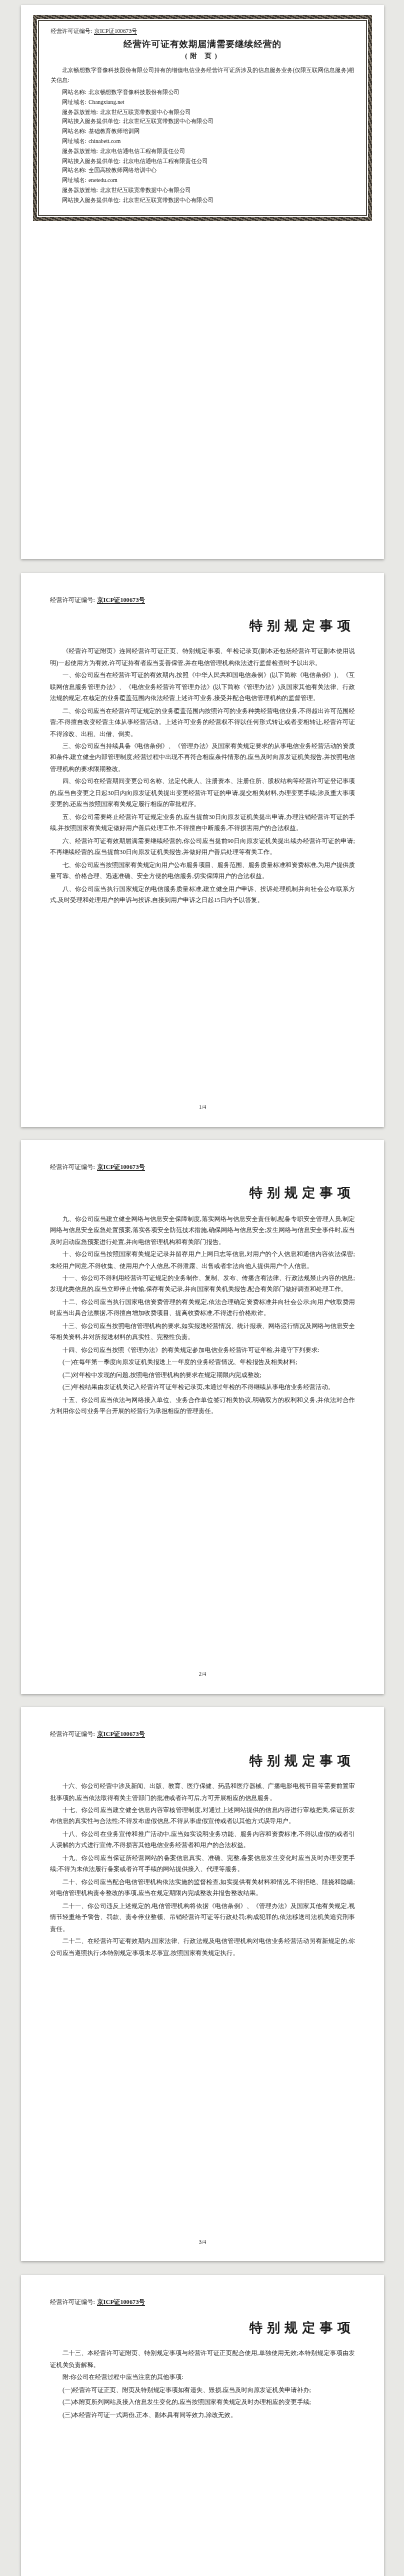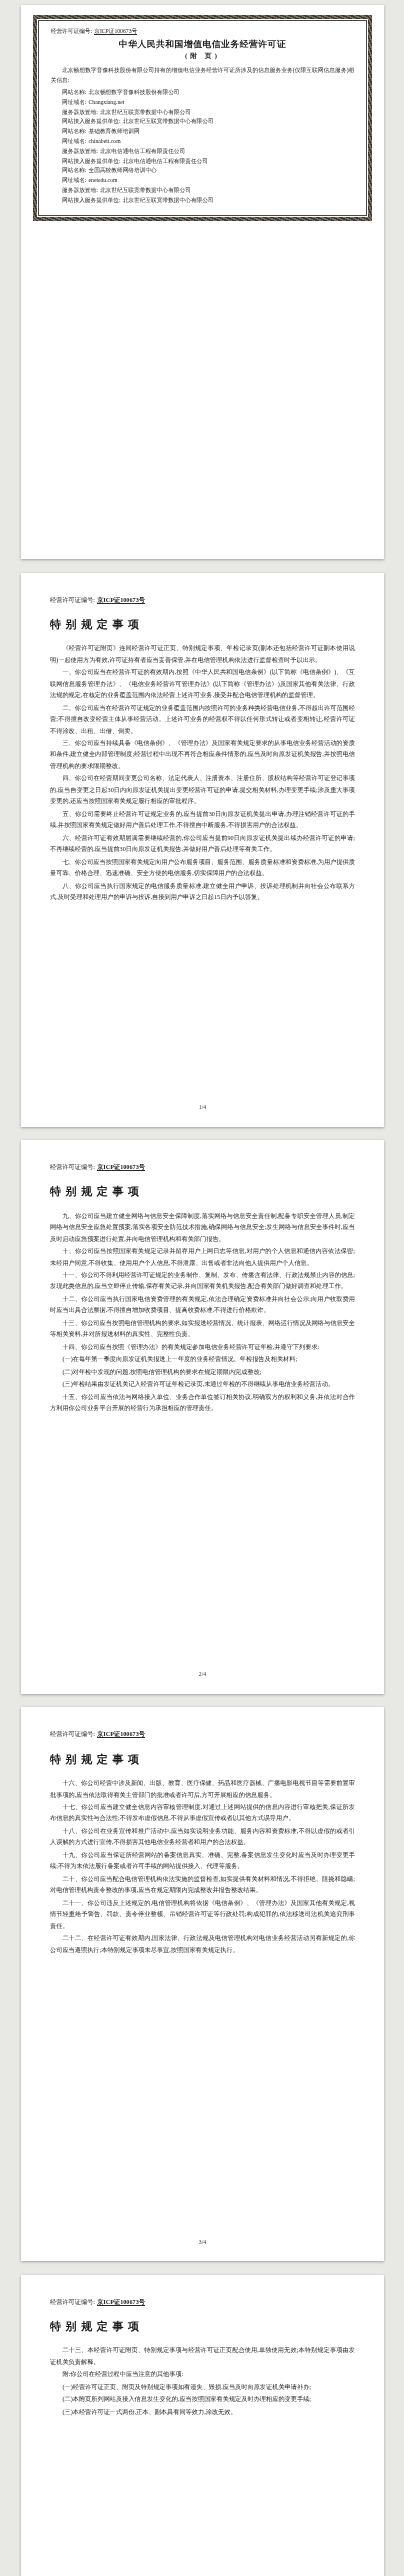--- a/index.html
+++ b/index.html
@@ -63,22 +63,22 @@
     line-height: 1.72;
     text-indent: 2em;
     white-space: nowrap;
   }
   .cert-row .row-label { margin-right: 2.1px; }
   
   .prov-page { padding: 23px 29px 0; }
   .prov-header { font-size: 6.2px; }
   .prov-header .lic-no { border-bottom: 0.5px solid #2a2a2a; margin-left: 2.1px; font-weight: bold; }
   .prov-title {
-    text-align: left;
-    font-size: 11px;
+    text-align: right;
+    font-size: 13px;
     font-weight: bold;
     letter-spacing: 4.6px;
     margin: 12.4px 0 10.3px;
     font-family: "Liberation Sans", "DejaVu Sans", sans-serif;
   }
   .prov-body .para {
     font-size: 6.2px;
     line-height: 1.85;
     text-align: justify;
     text-indent: 2em;
@@ -98,21 +98,21 @@
 <body>
 
 <div class="stack">
 
   <section class="page cert-page">
     <div class="cert-frame">
       <div class="cert-inner">
         <div class="cert-header">
           <span>经营许可证编号:</span><span class="lic-no">京ICP证100673号</span>
         </div>
-        <div class="cert-title">中华人民共和国增值电信业务经营许可证</div>
+        <div class="cert-title">经营许可证有效期届满需要继续经营的</div>
         <div class="cert-subtitle">(附  页)</div>
         <p class="cert-intro">北京畅想数字音像科技股份有限公司持有的增值电信业务经营许可证所涉及的信息服务业务(仅限互联网信息服务)相关信息:</p>
         <div class="cert-rows">
 
             <div class="cert-row">
               <span class="row-label">网站名称:</span><span class="row-value">北京畅想数字音像科技股份有限公司</span>
             </div>
 
             <div class="cert-row">
               <span class="row-label">网址域名:</span><span class="row-value">Changxiang.net</span>

